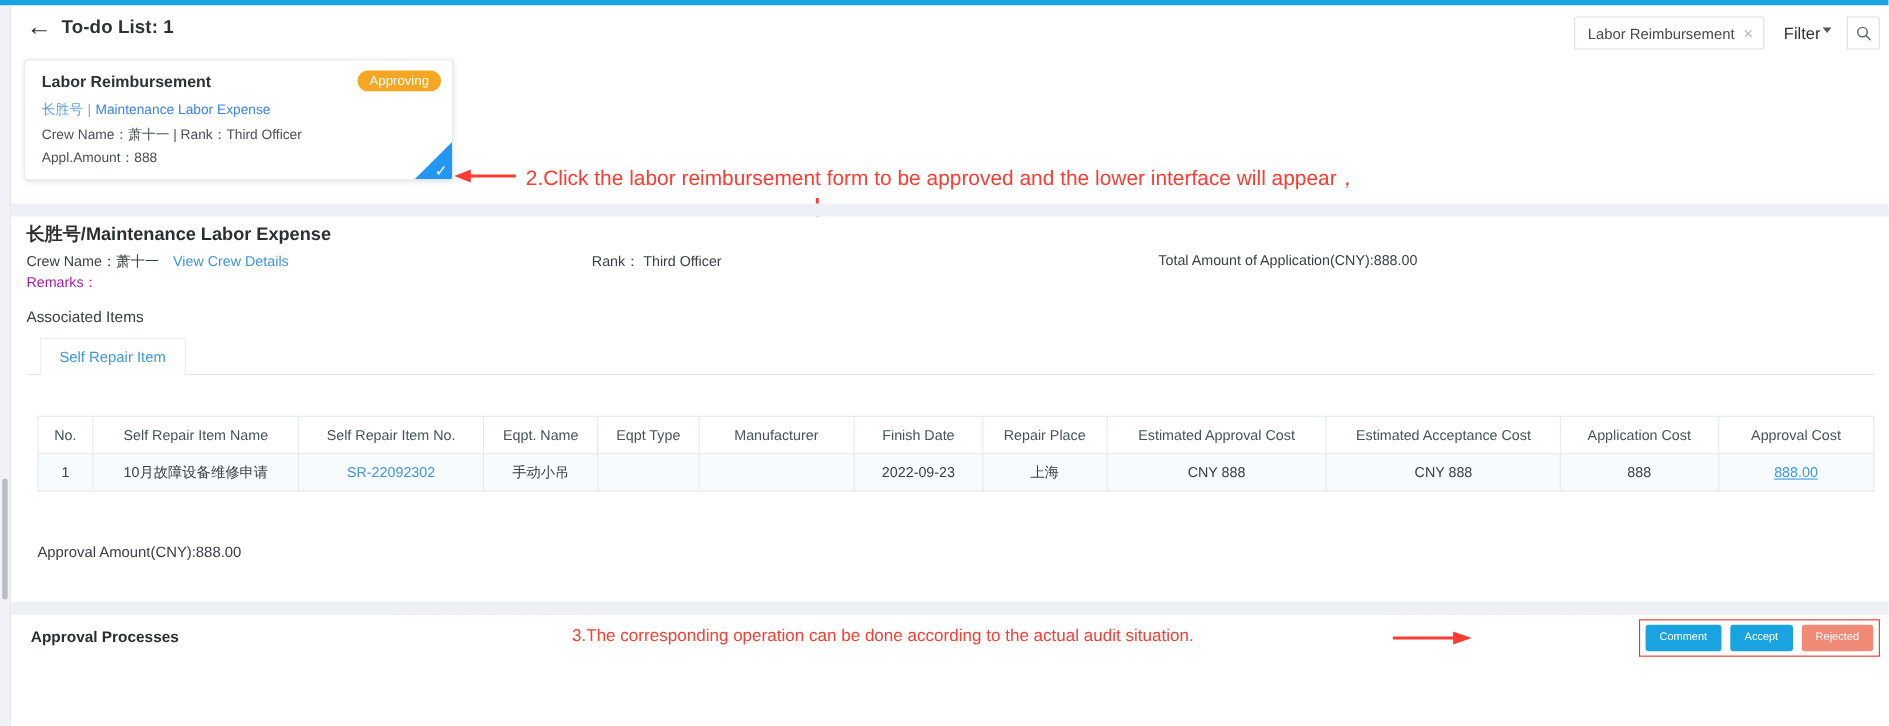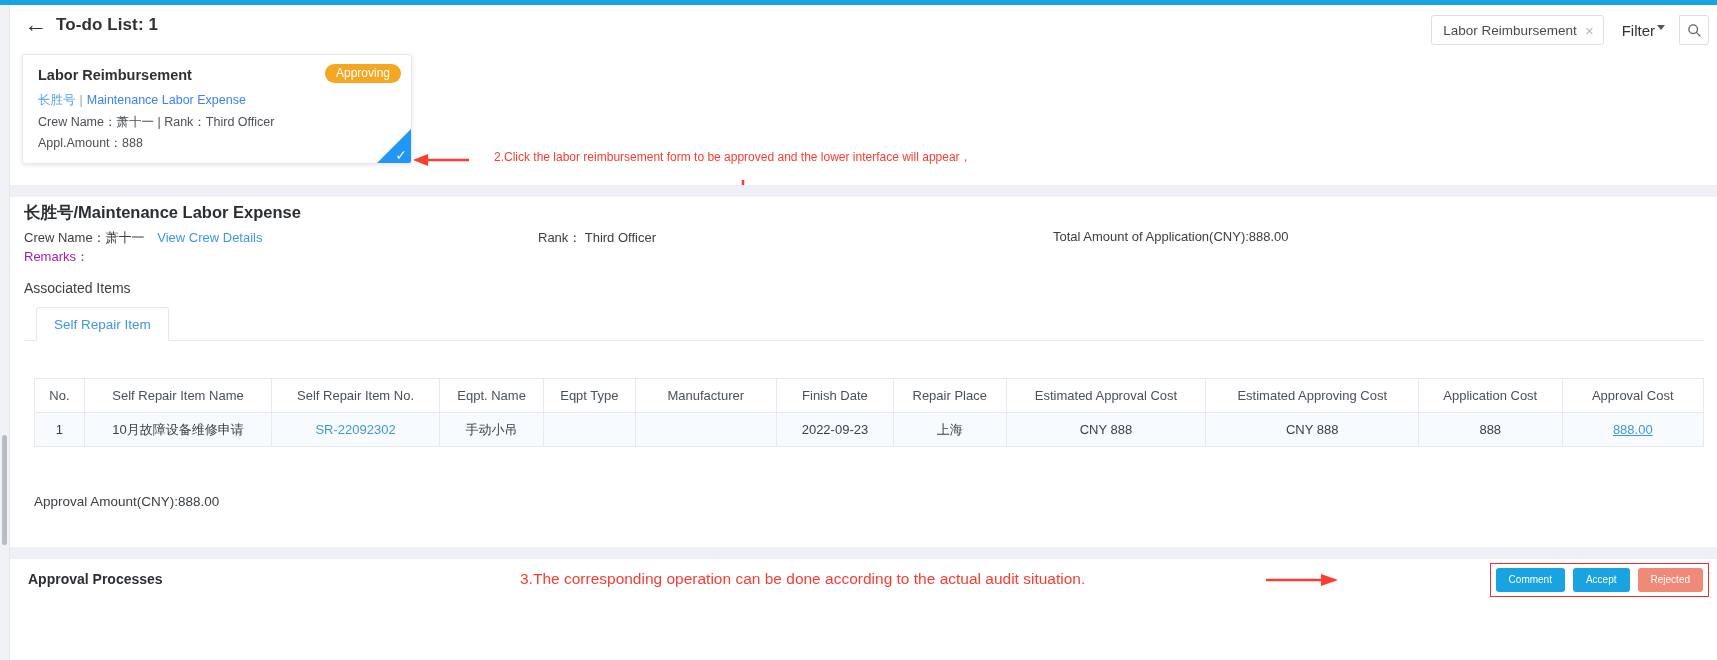--- a/index.html
+++ b/index.html
@@ -153,22 +153,22 @@
     position: absolute; right: 4px; bottom: 1px;
     color: #fff; font-size: 14px; line-height: 1;
   }
 
   
   .ann2-arrow {
     position: absolute; left: 403px; top: 103px;
     width: 57px; height: 14px;
   }
   .ann2-text {
-    position: absolute; left: 484px; top: 99px;
-    font-size: 12px; color: #fa3c32;
+    position: absolute; left: 468px; top: 99px;
+    font-size: 19px; color: #fa3c32;
     white-space: nowrap;
   }
   .ann-down {
     position: absolute; left: 722px; top: 130px;
     width: 22px; height: 40px;
   }
 
   
   .gap-strip {
     position: absolute; top: 185px; left: 10px;
@@ -432,21 +432,21 @@
           <tr>
             <th>No.</th>
             <th>Self Repair Item Name</th>
             <th>Self Repair Item No.</th>
             <th>Eqpt. Name</th>
             <th>Eqpt Type</th>
             <th>Manufacturer</th>
             <th>Finish Date</th>
             <th>Repair Place</th>
             <th>Estimated Approval Cost</th>
-            <th>Estimated Approving Cost</th>
+            <th>Estimated Acceptance Cost</th>
             <th>Application Cost</th>
             <th>Approval Cost</th>
           </tr>
         </thead>
         <tbody>
           <tr>
             <td>1</td>
             <td>10月故障设备维修申请</td>
             <td>
               <span class="link-blue">SR-22092302</span>

